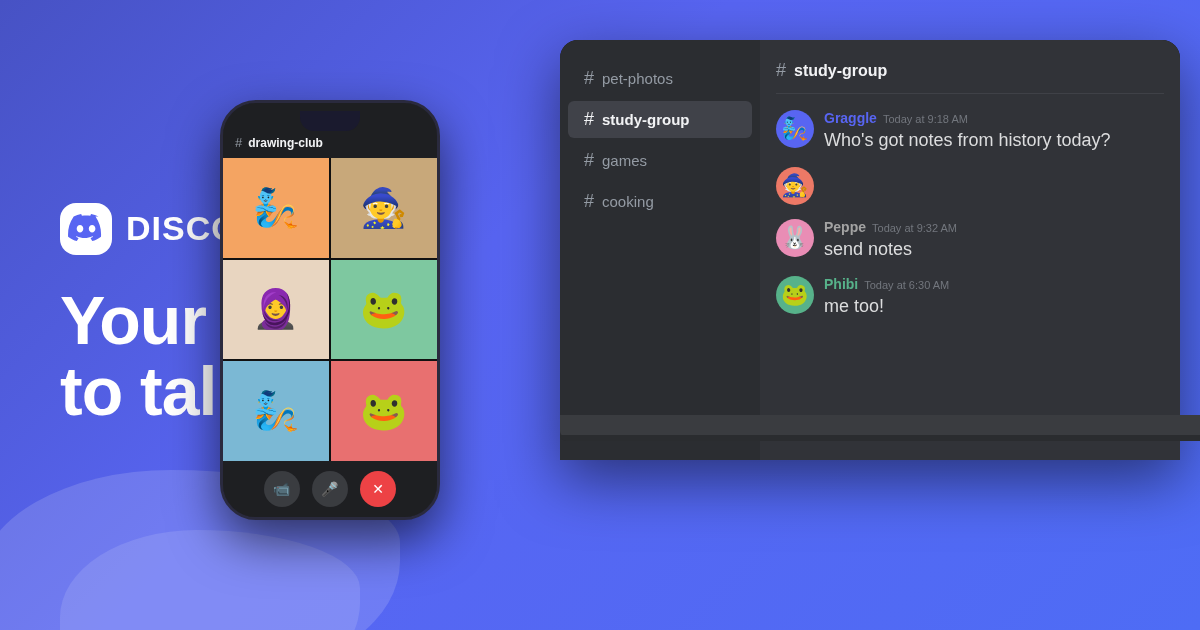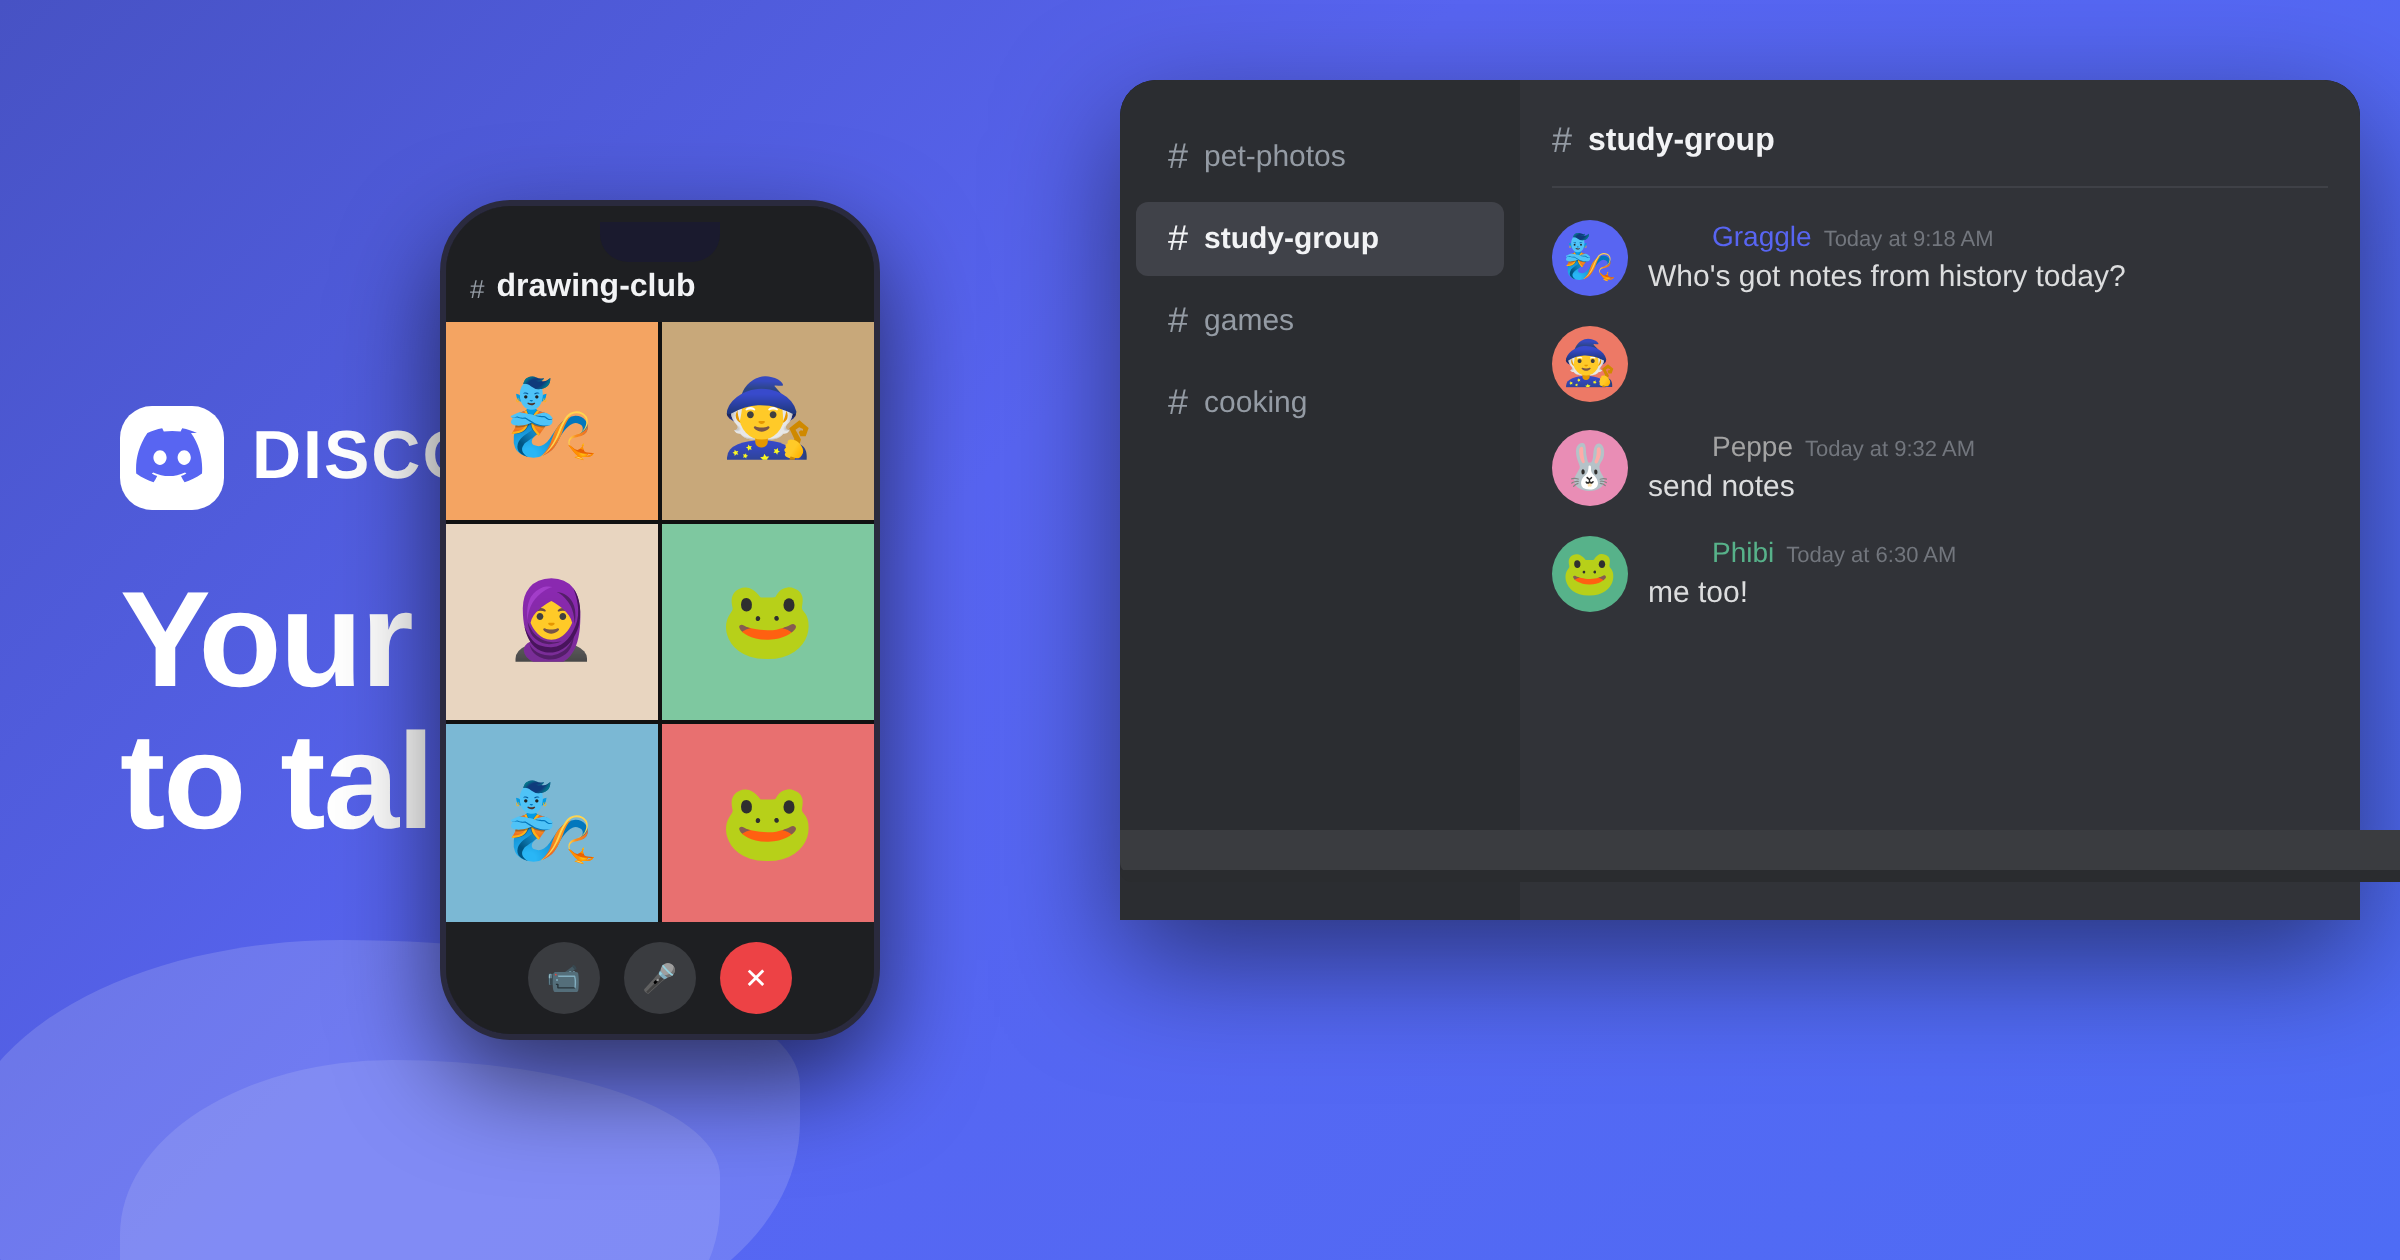--- a/index.html
+++ b/index.html
@@ -234,37 +234,36 @@
 
     .message-header {
       display: flex;
       align-items: baseline;
       gap: 6px;
       margin-bottom: 2px;
     }
 
     .message-author {
       font-size: 14px;
-      font-weight: 400;
-      margin-left: 32px;
+      font-weight: 700;
     }
 
     .author-graggle { color: #5865F2; }
     .author-cap { color: #ed7966; }
     .author-peppe { color: #a3a3a3; }
     .author-phibi { color: #57b28a; }
 
     .message-time {
       font-size: 11px;
       color: #72767d;
     }
 
     .message-text {
       color: #dcddde;
-      font-size: 15px;
+      font-size: 18px;
       line-height: 1.4;
     }
 
     
     .phone {
       position: absolute;
       left: 220px;
       top: 100px;
       width: 220px;
       height: 420px;
@@ -304,21 +303,21 @@
       gap: 6px;
     }
 
     .phone-header .hash {
       color: #949ba4;
       font-size: 13px;
     }
 
     .phone-header .channel-name {
       color: #f2f3f5;
-      font-size: 16px;
+      font-size: 12px;
       font-weight: 600;
     }
 
     .video-grid {
       flex: 1;
       display: grid;
       grid-template-columns: 1fr 1fr;
       grid-template-rows: 1fr 1fr 1fr;
       gap: 2px;
       background: #111;

